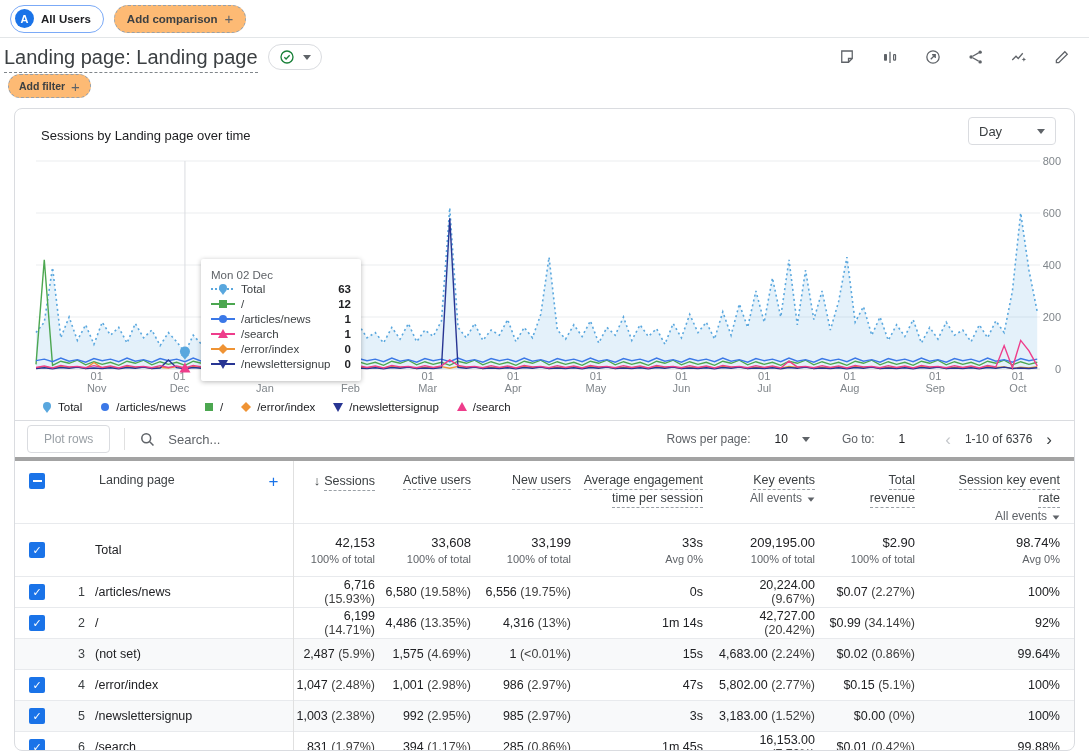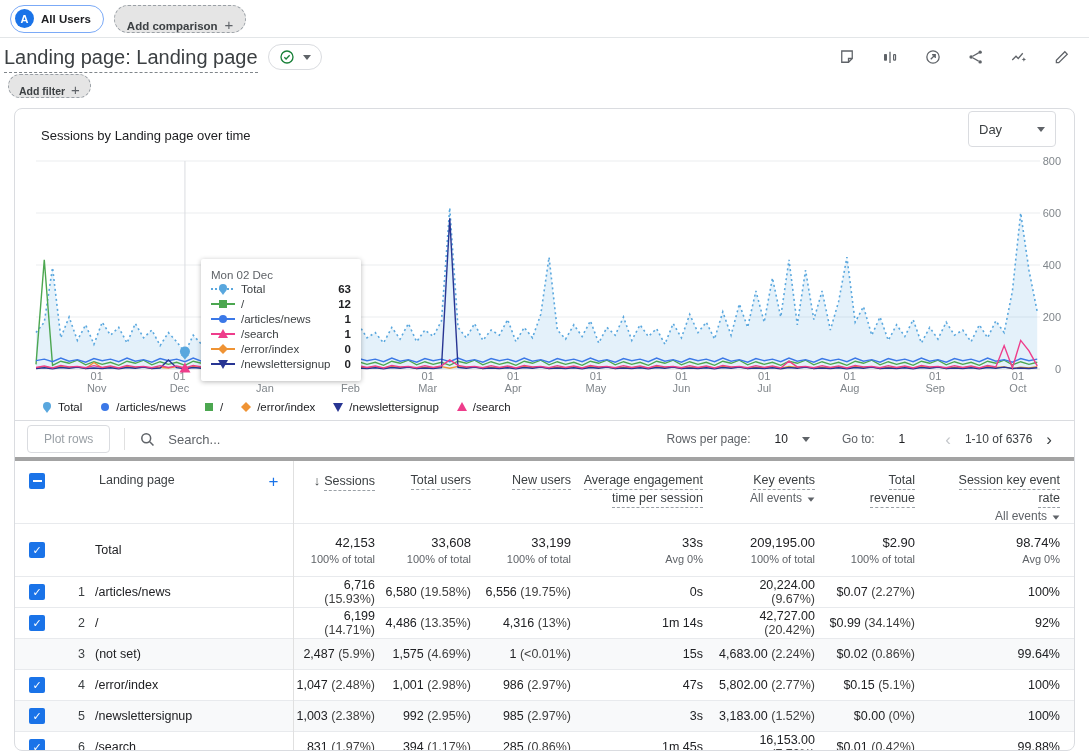--- a/index.html
+++ b/index.html
@@ -8,22 +8,22 @@
   svg text{font-family:"Liberation Sans","DejaVu Sans",sans-serif;}
 
   
   .topbar{position:absolute;top:0;left:0;width:100%;height:38px;display:flex;align-items:center;
           padding-left:10px;box-sizing:border-box;border-bottom:1px solid #e3e6e8;}
   .aud-chip{display:inline-flex;align-items:center;gap:7px;height:26px;padding:0 12px 0 4px;
             border:1px solid #7baaf7;border-radius:14px;background:#fff;cursor:pointer;}
   .aud-avatar{width:19px;height:19px;border-radius:50%;background:#1a73e8;color:#fff;font-size:11px;
               font-weight:bold;display:flex;align-items:center;justify-content:center;}
   .aud-label{font-size:11.5px;color:#202124;font-weight:bold;}
-  .dash-chip{display:inline-flex;align-items:flex-end;gap:7px;height:26px;padding:0 12px;margin-left:10px;
-             border:1px dashed #9aa0a6;border-radius:14px;background:#e5e5e5;font-size:11.5px;
+  .dash-chip{display:inline-flex;align-items:center;gap:7px;height:26px;padding:0 12px;margin-left:10px;
+             border:1px dashed #9aa0a6;border-radius:14px;background:#fdba74;font-size:11.5px;
              font-weight:bold;color:#3c4043;cursor:pointer;}
   .plus-glyph{font-size:15px;font-weight:400;color:#5f6368;line-height:1;}
   .date-area{margin-left:auto;margin-right:14px;display:flex;align-items:center;gap:8px;cursor:pointer;}
   .date-badge{background:#f1f3f4;border-radius:4px;padding:2px 6px;font-size:10px;font-weight:bold;color:#3c4043;}
   .date-range{font-size:13px;color:#3c4043;}
   .caret{width:0;height:0;border-left:4px solid transparent;border-right:4px solid transparent;
          border-top:5px solid #5f6368;display:inline-block;}
 
   
   .page-header{position:absolute;top:38px;left:0;width:100%;height:38px;display:flex;align-items:center;
@@ -37,21 +37,21 @@
 
   
   .filter-bar{position:absolute;top:74px;left:8px;}
   .filter-chip{height:22px;padding:0 10px;font-size:10.5px;gap:6px;margin-left:0;}
 
   
   .card{position:absolute;left:14px;right:14px;top:108px;bottom:0;background:#fff;
         border:1px solid #dadce0;border-radius:8px;overflow:hidden;}
   .chart-head{height:47px;position:relative;}
   .chart-title{position:absolute;left:26px;top:19px;font-size:13px;color:#202124;}
-  .granularity{position:absolute;right:18px;top:2px;width:88px;height:36px;border:1px solid #dadce0;
+  .granularity{position:absolute;right:18px;top:8px;width:88px;height:28px;border:1px solid #dadce0;
                border-radius:4px;display:flex;align-items:center;justify-content:space-between;
                padding:0 10px;font-size:13px;color:#3c4043;box-sizing:border-box;cursor:pointer;}
   #chart-svg{display:block;}
   .legend{height:26px;display:flex;align-items:center;gap:17px;padding-left:26px;font-size:11.5px;color:#202124;}
   .legend-item{display:inline-flex;align-items:center;gap:5px;}
 
   
   .tooltip{position:absolute;left:186px;top:150px;width:160px;background:#fff;border-radius:2px;
            box-shadow:0 1px 5px rgba(0,0,0,.28);padding:10px 10px;z-index:5;box-sizing:border-box;}
   .tt-title{font-size:11.5px;color:#5f6368;}
@@ -375,21 +375,21 @@
               <div class="cb ind"></div>
             </th>
     <th class="col-num"></th>
     <th style="padding-left:4px">
       <span>Landing page</span>
       <span class="add-col">+</span></th>
             <th class="metric first-metric">
               <div class="th-line"><span class="sort-arrow">↓</span><span class="dashed">Sessions</span></div>
             </th>
             <th class="metric">
-              <div class="th-line"><span class="dashed">Total users</span></div>
+              <div class="th-line"><span class="dashed">Active users</span></div>
             </th>
             <th class="metric">
               <div class="th-line"><span class="dashed">New users</span></div>
             </th>
             <th class="metric">
               <div class="th-line"><span class="dashed">Average engagement</span></div>
               <div class="th-line"><span class="dashed">time per session</span></div>
             </th>
             <th class="metric">
               <div class="th-line"><span class="dashed">Key events</span></div>

